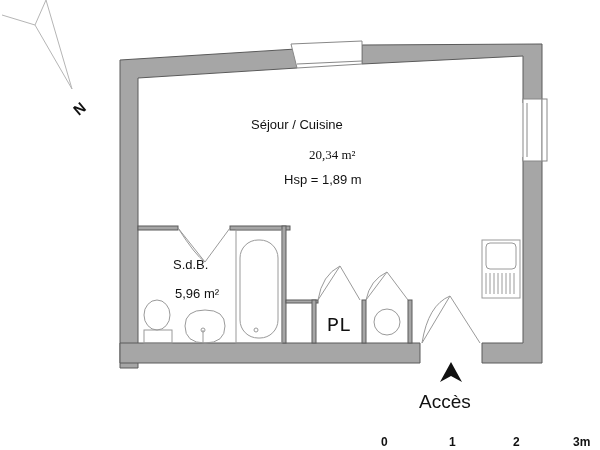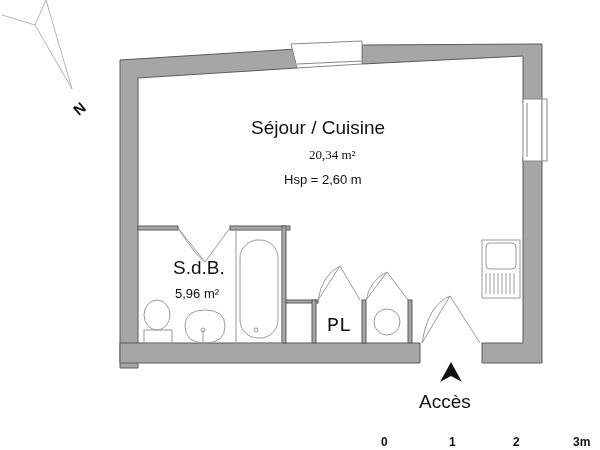--- a/index.html
+++ b/index.html
@@ -1,24 +1,24 @@
 <!DOCTYPE html>
 <html><head>
   <meta charset="utf-8">
   <style>
     html, body { margin:0; padding:0; background:#ffffff; }
     body { width:600px; height:450px; position:relative; overflow:hidden;
            font-family:"Liberation Sans", sans-serif; }
     svg { position:absolute; left:0; top:0; }
     .lbl { position:absolute; color:#111; white-space:nowrap; }
-    .room-title { font-size:19px; }
+    .room-title { font-size:13px; }
     .room-area { font-size:13px; }
     .room-h { font-size:13px; }
     .pl { font-size:20px;font-family:Liberation Mono, monospace; }
-    .sdb { font-size:19px; }
+    .sdb { font-size:13px; }
     .acces { font-size:19px; }
     .scale { font-size:12px; font-weight:bold; }
     .north { font-size:15px; font-weight:bold; transform:rotate(-40deg); }
   </style>
 </head>
 <body>
 
 <svg width="600" height="450" viewBox="0 0 600 450">
 
   <g fill="none" stroke="#b5b5b5" stroke-width="1">
@@ -106,21 +106,21 @@
     </g>
   </g>
 
   <polygon points="451,362 440,382 451,376 462,382" fill="#111"></polygon>
 </svg>
 
 <div class="lbl north" style="left:74px; top:100px;">N</div>
 
 <div class="lbl room-title" style="left:251px; top:117px;">Séjour / Cuisine</div>
 <div class="lbl room-area" style="left:309px; top:147px;font-family:Liberation Serif, serif;">20,34 m²</div>
-<div class="lbl room-h" style="left:284px; top:172px;">Hsp = 2,60 m</div>
+<div class="lbl room-h" style="left:284px; top:172px;">Hsp = 1,89 m</div>
 
 <div class="lbl sdb" style="left:173px; top:257px;">S.d.B.</div>
 <div class="lbl room-area" style="left:175px; top:286px;">5,96 m²</div>
 
 <div class="lbl pl" style="left:327px; top:314px;">PL</div>
 
 <div class="lbl acces" style="left:419px; top:391px;">Accès</div>
 
 <div>
   <div class="lbl scale" style="left:381px; top:435px;">0</div>

